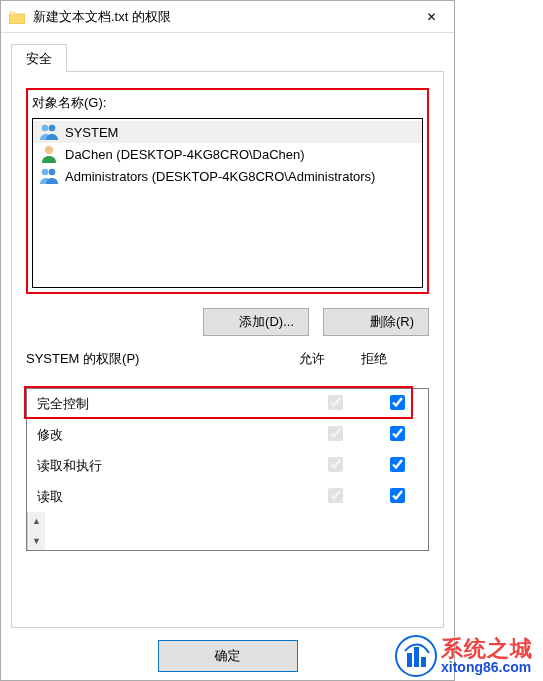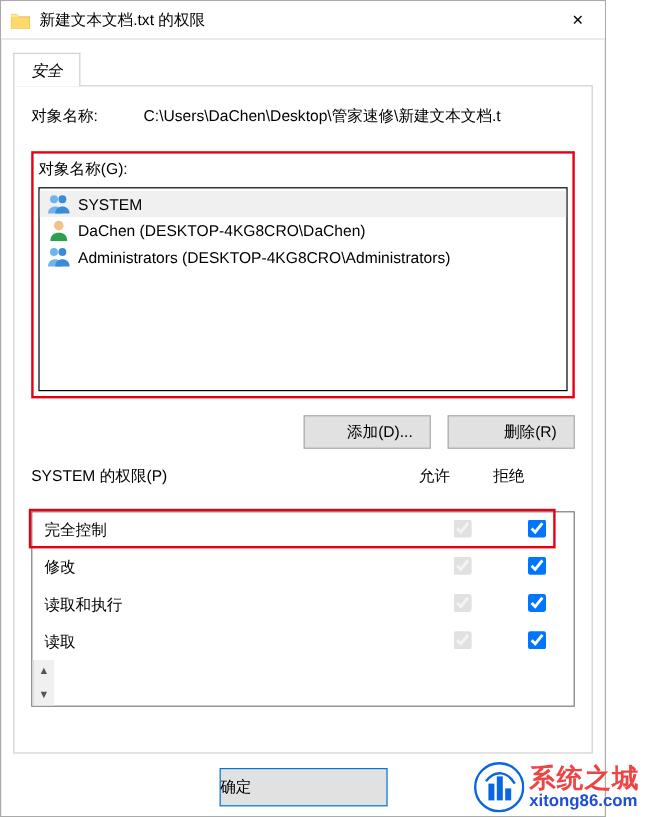--- a/index.html
+++ b/index.html
@@ -6,21 +6,21 @@
 body {
   font-family: "Microsoft YaHei", "Segoe UI", Tahoma, sans-serif;
   font-size: 12px;
   background: #fff;
   width: 543px;
   height: 681px;
   position: relative;
   overflow: hidden;
 }
 .window {
-  width: 505px;
+  width: 455px;
   height: 681px;
   border: 1px solid #aaa;
   background: #fff;
   display: flex;
   flex-direction: column;
 }
 .titlebar {
   height: 32px;
   border-bottom: 1px solid #ddd;
   display: flex;
@@ -45,21 +45,20 @@
   flex: 1;
   padding: 10px 10px 0 10px;
   display: flex;
   flex-direction: column;
 }
 .tabs {
   display: flex;
   height: 28px;
   position: relative;
   z-index: 2;
-  font-style: italic;
 }
 .tab {
   border: 1px solid #d0d0d0;
   border-bottom: none;
   background: #fff;
   padding: 5px 14px 5px 14px;
   font-size: 13px;
   position: relative;
   top: 1px;
 }
@@ -159,21 +158,21 @@
 .bottom-row {
   display:flex; align-items:center; justify-content:center;
   gap: 20px;
   padding: 12px 0 8px 0;
 }
 .bigbtn {
   width: 140px; height: 32px;
   border:1px solid #0078d7;
   background:#e1e1e1;
   font-size:13px;
-  display:inline-flex; align-items:center; justify-content:flex-start;
+  display:inline-flex; align-items:center; justify-content:center;
 }
 
 .watermark {
   position:absolute;
   right: 10px; bottom: 4px;
   display:flex; align-items:center;
   gap:4px;
 }
 .wm-logo {
   width: 42px; height: 42px;
@@ -203,24 +202,20 @@
   <div class="body-area">
 
     <div class="tabs">
       <div class="tab">
         <span>安全</span>
       </div>
     </div>
 
     <div class="tab-panel">
 
-      <div class="row-path">
-        <span>对象名称:</span>
-        <span class="val">C:\Users\DaChen\Desktop\管家速修\新建文本文档.t</span>
-      </div>
 
       <div class="red-box">
         <div class="group-label">对象名称(G):</div>
         <div class="listbox">
           <div class="li-row sel">
             <span class="uicon">
               <svg viewBox="0 0 20 18">
                   <circle cx="6" cy="5" r="3.3" fill="#6fb3ef"></circle>
                   <circle cx="13" cy="5" r="3.3" fill="#3a8bd8"></circle>
                   <path d="M1 17c0-4 3-6 6-6s6 2 6 6z" fill="#6fb3ef"></path>

